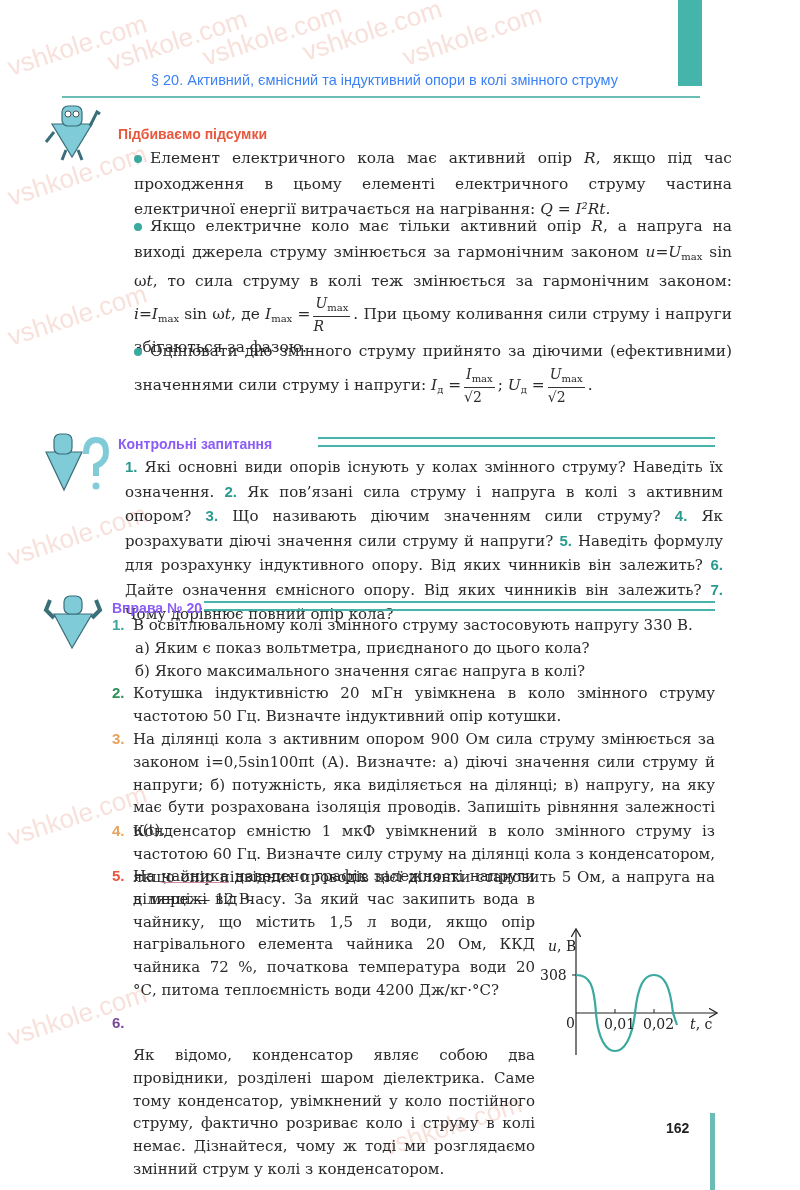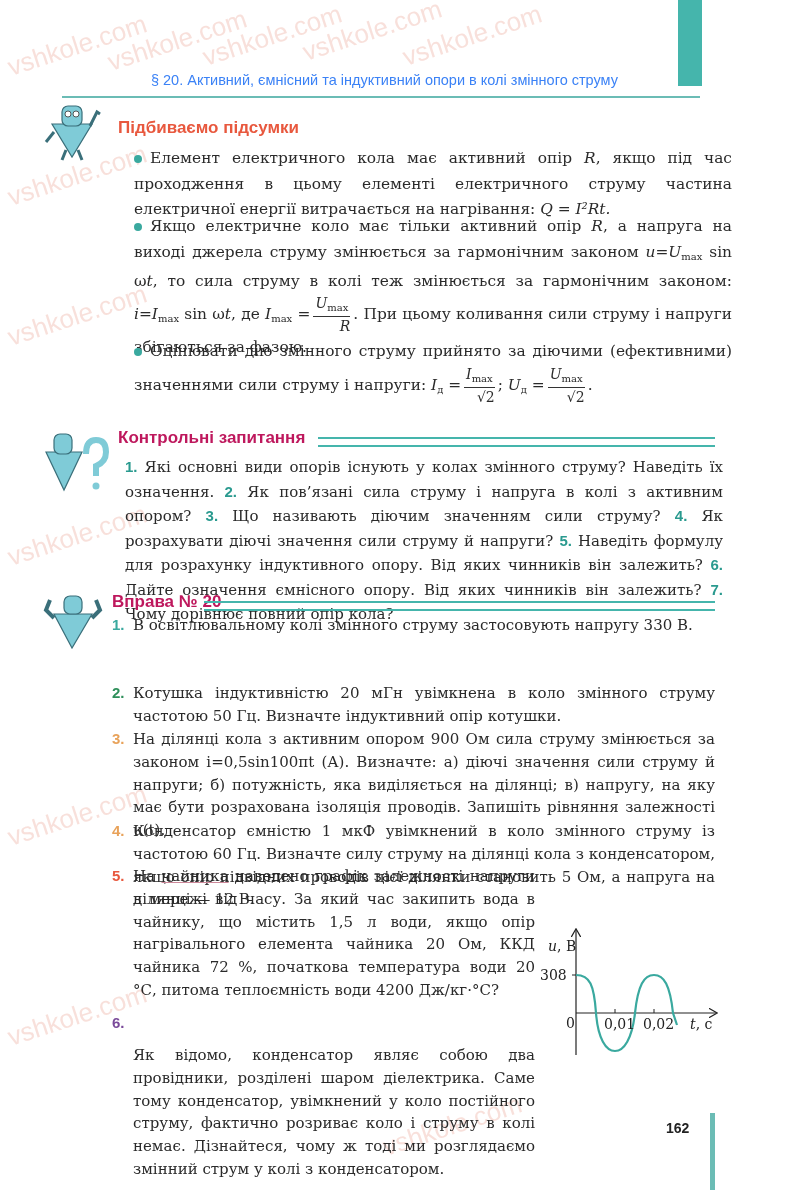--- a/index.html
+++ b/index.html
@@ -2,34 +2,34 @@
 <html><head>
 <meta charset="utf-8">
 <style>
   html,body{margin:0;padding:0;background:#fff;}
   body{width:800px;height:1190px;position:relative;overflow:hidden;font-family:"DejaVu Serif","Liberation Serif",serif;color:#2a2a2a;}
   .wm{position:absolute;font-family:"Liberation Sans",sans-serif;font-size:26px;color:#f6d6cf;transform:rotate(-18deg);pointer-events:none;white-space:nowrap;opacity:.75;}
   .tab{position:absolute;left:678px;top:0;width:24px;height:86px;background:#45b5ac;}
   .header{position:absolute;left:0;top:72px;width:618px;text-align:right;font-family:"Liberation Sans",sans-serif;font-size:14.5px;color:#3b82f6;}
   .header-rule{position:absolute;left:62px;top:96px;width:638px;height:2px;background:#6bbcb5;}
   .mascot{position:absolute;}
-  .sec-title{position:absolute;font-family:"Liberation Sans",sans-serif;font-weight:bold;font-size:17px;}
+  .sec-title{position:absolute;font-family:"Liberation Sans",sans-serif;font-weight:bold;font-size:14px;margin-top:8px;}
   .sec-title.orange{color:#e8583e;}
-  .sec-title.teal{color:#be185d;}
+  .sec-title.teal{color:#8b5cf6;}
   .dbl-rule{position:absolute;height:6px;border-top:2px solid #45b5ac;border-bottom:2px solid #45b5ac;}
   .para{position:absolute;left:134px;width:598px;font-size:15.4px;line-height:25.5px;text-align:justify;}
   .bullet{display:inline-block;width:8px;height:8px;border-radius:50%;background:#3aa99f;margin-right:8px;vertical-align:middle;}
   .q{position:absolute;left:117px;width:598px;font-size:15px;line-height:24.5px;text-align:justify;}
   .qn{color:#2a9a8f;font-family:"Liberation Sans",sans-serif;font-weight:bold;}
   .ex{position:absolute;left:112px;font-size:15px;line-height:22.8px;}
   .ex .num{position:absolute;left:0;font-family:"Liberation Sans",sans-serif;font-weight:bold;}
   .ex .txt{position:absolute;left:21px;text-align:justify;}
   .i{font-style:italic;}
   .sub{font-size:10px;vertical-align:-3px;}
-  .frac{display:inline-block;vertical-align:middle;text-align:right;margin:0 3px;}
+  .frac{display:inline-block;vertical-align:middle;text-align:left;margin:0 3px;}
   .frac .n{display:block;border-bottom:1px solid #333;padding:0 2px;line-height:16px;font-size:14px;}
   .frac .d{display:block;line-height:18px;font-size:14px;}
   .pageno{position:absolute;left:666px;top:1120px;font-family:"Liberation Sans",sans-serif;font-weight:bold;font-size:14px;color:#222;}
   .pagebar{position:absolute;left:710px;top:1113px;width:5px;height:77px;background:#6bbcb5;}
   .u{text-decoration:underline;text-decoration-color:#c89;}
 </style>
 </head>
 <body>
 
 <div class="wm" style="left:5px;top:30px">vshkole.com</div>
@@ -87,20 +87,22 @@
   <path d="M12 26 L4 18 L8 8" stroke="#3a6f7a" stroke-width="4" fill="none"></path>
   <path d="M50 26 L58 18 L54 8" stroke="#3a6f7a" stroke-width="4" fill="none"></path>
 </svg>
 <div class="sec-title teal" style="left:112px;top:592px">Вправа № 20</div>
 <div class="dbl-rule" style="left:204px;top:601px;width:511px;"></div>
 
 <div class="ex" style="top:614px;width:600px;height:70px;">
   <span class="num" style="color:#3aa99f">1.</span>
   <div class="txt" style="width:578px;">
     <div>В освітлювальному колі змінного струму застосовують напругу 330 В.</div>
+    <div style="padding-left:2px">а) Яким є показ вольтметра, приєднаного до цього кола?</div>
+    <div style="padding-left:2px">б) Якого максимального значення сягає напруга в колі?</div>
   </div>
 </div>
 <div class="ex" style="top:682px;width:600px;height:46px;">
   <span class="num" style="color:#2e8f5a">2.</span>
   <div class="txt" style="width:582px;">Котушка індуктивністю 20 мГн увімкнена в коло змінного струму частотою 50 Гц. Визначте індуктивний опір котушки.</div>
 </div>
 <div class="ex" style="top:728px;width:600px;height:92px;">
   <span class="num" style="color:#e8a25a">3.</span>
   <div class="txt" style="width:582px;">На ділянці кола з активним опором 900 Ом сила струму змінюється за законом i=0,5sin100πt (А). Визначте: а) діючі значення сили струму й напруги; б) потужність, яка виділяється на ділянці; в) напругу, на яку має бути розрахована ізоляція проводів. Запишіть рівняння залежності u(t).</div>
 </div>

